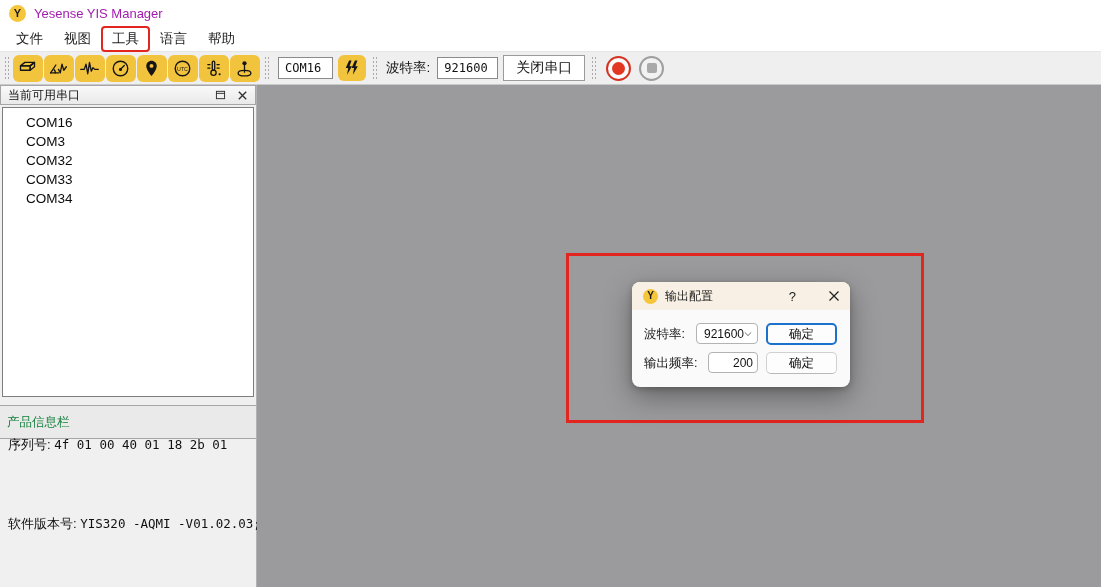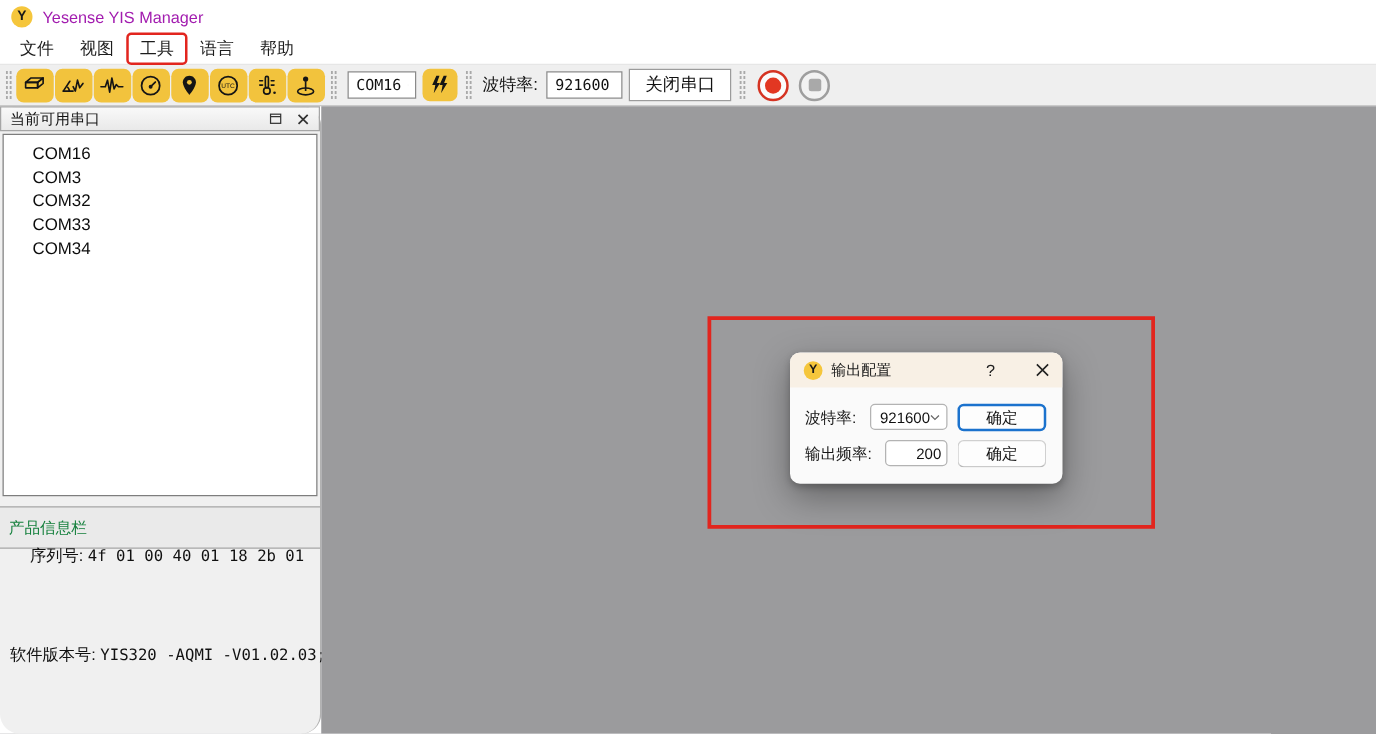--- a/index.html
+++ b/index.html
@@ -27,27 +27,27 @@
   .refresh-btn{width:28px;height:26px;border-radius:6px;background:#f2c33d;display:flex;align-items:center;justify-content:center;margin-left:5px;}
   .baud-label{font-size:13.5px;margin:0 7px 0 6px;white-space:nowrap;}
   .combo-baud{width:61px;}
   .close-serial-btn{background:#fff;border:1px solid #9b9b9b;height:24px;box-sizing:border-box;padding:12px 12px;font-size:14px;display:flex;align-items:center;margin-left:5px;white-space:nowrap;}
   .record-btn{width:25px;height:25px;border-radius:50%;border:2px solid #d53322;background:#fbfbfb;display:flex;align-items:center;justify-content:center;box-sizing:border-box;margin-left:7px;}
   .record-dot{width:13px;height:13px;border-radius:50%;background:#e23722;}
   .stop-btn{width:25px;height:25px;border-radius:50%;border:2px solid #9e9e9e;background:#f2f2f2;display:flex;align-items:center;justify-content:center;box-sizing:border-box;margin-left:8px;}
   .stop-square{width:10px;height:10px;border-radius:2px;background:#a9a9a9;}
   
   .content{display:flex;height:502px;}
-  .left-panel{width:257px;flex:0 0 auto;background:#f0f0f0;border-right:1px solid #b2b2b2;position:relative;box-sizing:border-box;border-radius:16px;}
+  .left-panel{width:257px;flex:0 0 auto;background:#f0f0f0;border-right:1px solid #b2b2b2;position:relative;box-sizing:border-box;}
   .panel-header{height:20px;box-sizing:border-box;border:1px solid #a6a6a6;background:linear-gradient(#f9f9f9,#e9e9e9);display:flex;align-items:center;padding:0 7px;font-size:12px;gap:10px;}
   .panel-header .spacer{flex:1;}
   .port-list{position:absolute;top:22px;left:2px;right:2px;height:290px;background:#fff;border:1px solid #7d7d7d;box-sizing:border-box;padding-top:5px;}
   .port-item{padding-left:23px;font-size:13.5px;line-height:19px;color:#0c0c0c;}
   .info-header{position:absolute;top:320px;left:0;width:100%;height:20px;box-sizing:border-box;border-top:1px solid #a6a6a6;border-bottom:1px solid #a6a6a6;background:#eaeaea;display:flex;align-items:center;padding:16px 7px;font-size:12.5px;color:#15803d;}
-  .serial-line{position:absolute;top:351px;left:24px;font-size:13px;white-space:nowrap;}
+  .serial-line{position:absolute;top:351px;left:8px;font-size:13px;white-space:nowrap;}
   .version-line{position:absolute;top:430px;left:8px;font-size:13px;white-space:nowrap;}
   .mono{font-family:"DejaVu Sans Mono",monospace;font-size:12.5px;}
   .cjk-label{font-size:13px;}
   
   .main-area{flex:1;background:#9b9b9d;position:relative;}
   .red-rect{position:absolute;left:309px;top:168px;width:358px;height:170px;border:3px solid #e2251e;box-sizing:border-box;}
   
   .dialog{position:absolute;left:375px;top:197px;width:218px;height:105px;border-radius:8px;background:#fafafa;box-shadow:0 10px 28px rgba(0,0,0,.35),0 2px 6px rgba(0,0,0,.22);overflow:hidden;}
   .dialog-titlebar{height:28px;background:#f8f0e5;display:flex;align-items:center;padding:0 10px 0 11px;gap:7px;}
   .dialog-logo{width:15px;height:15px;border-radius:50%;background:#f5c63c;display:flex;align-items:center;justify-content:center;flex:0 0 auto;}

